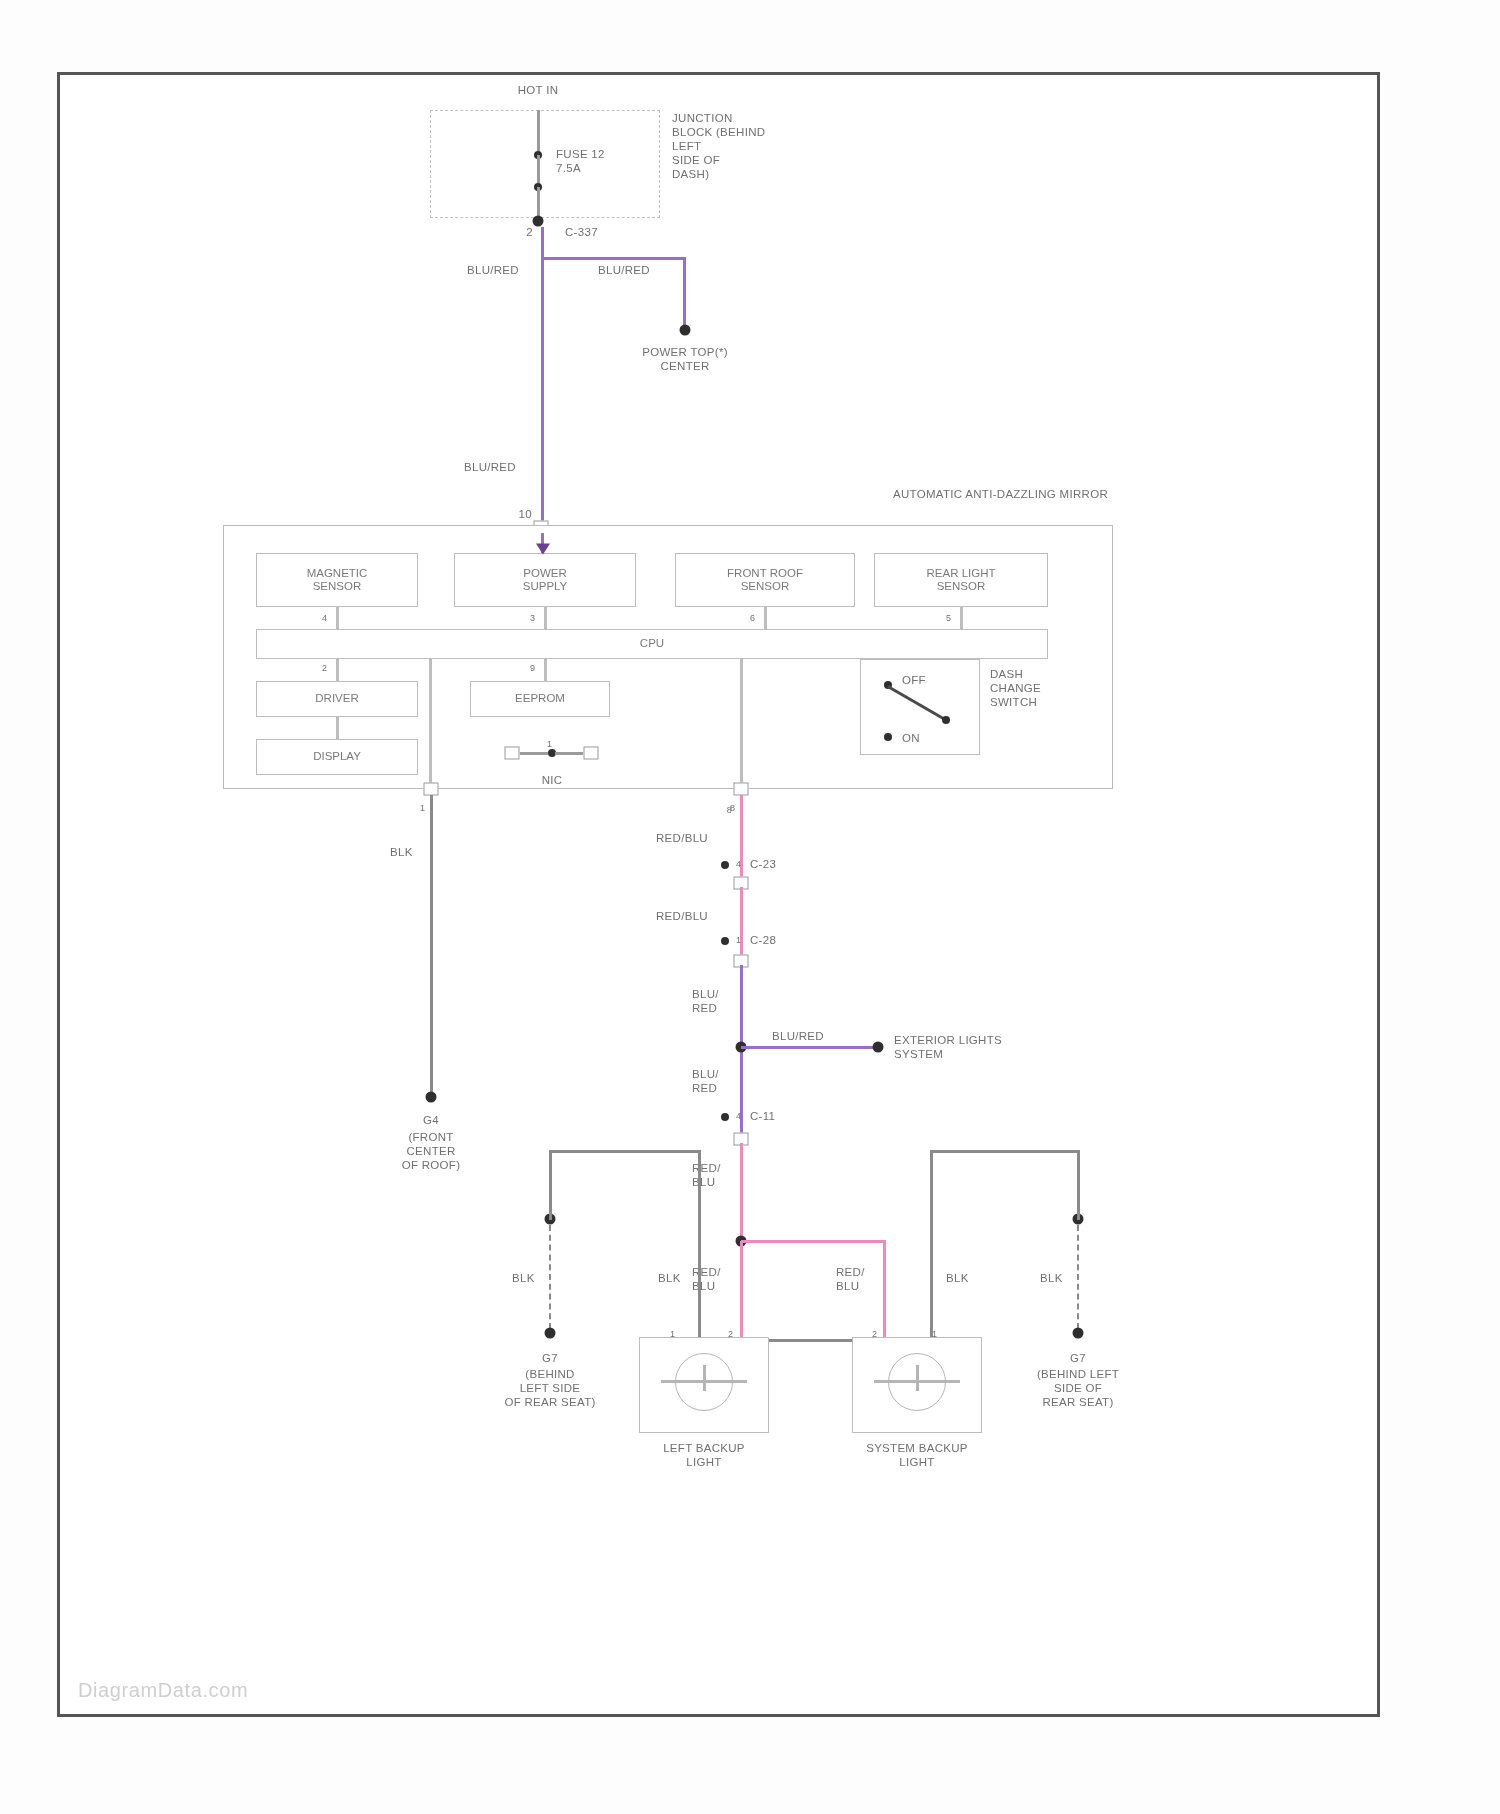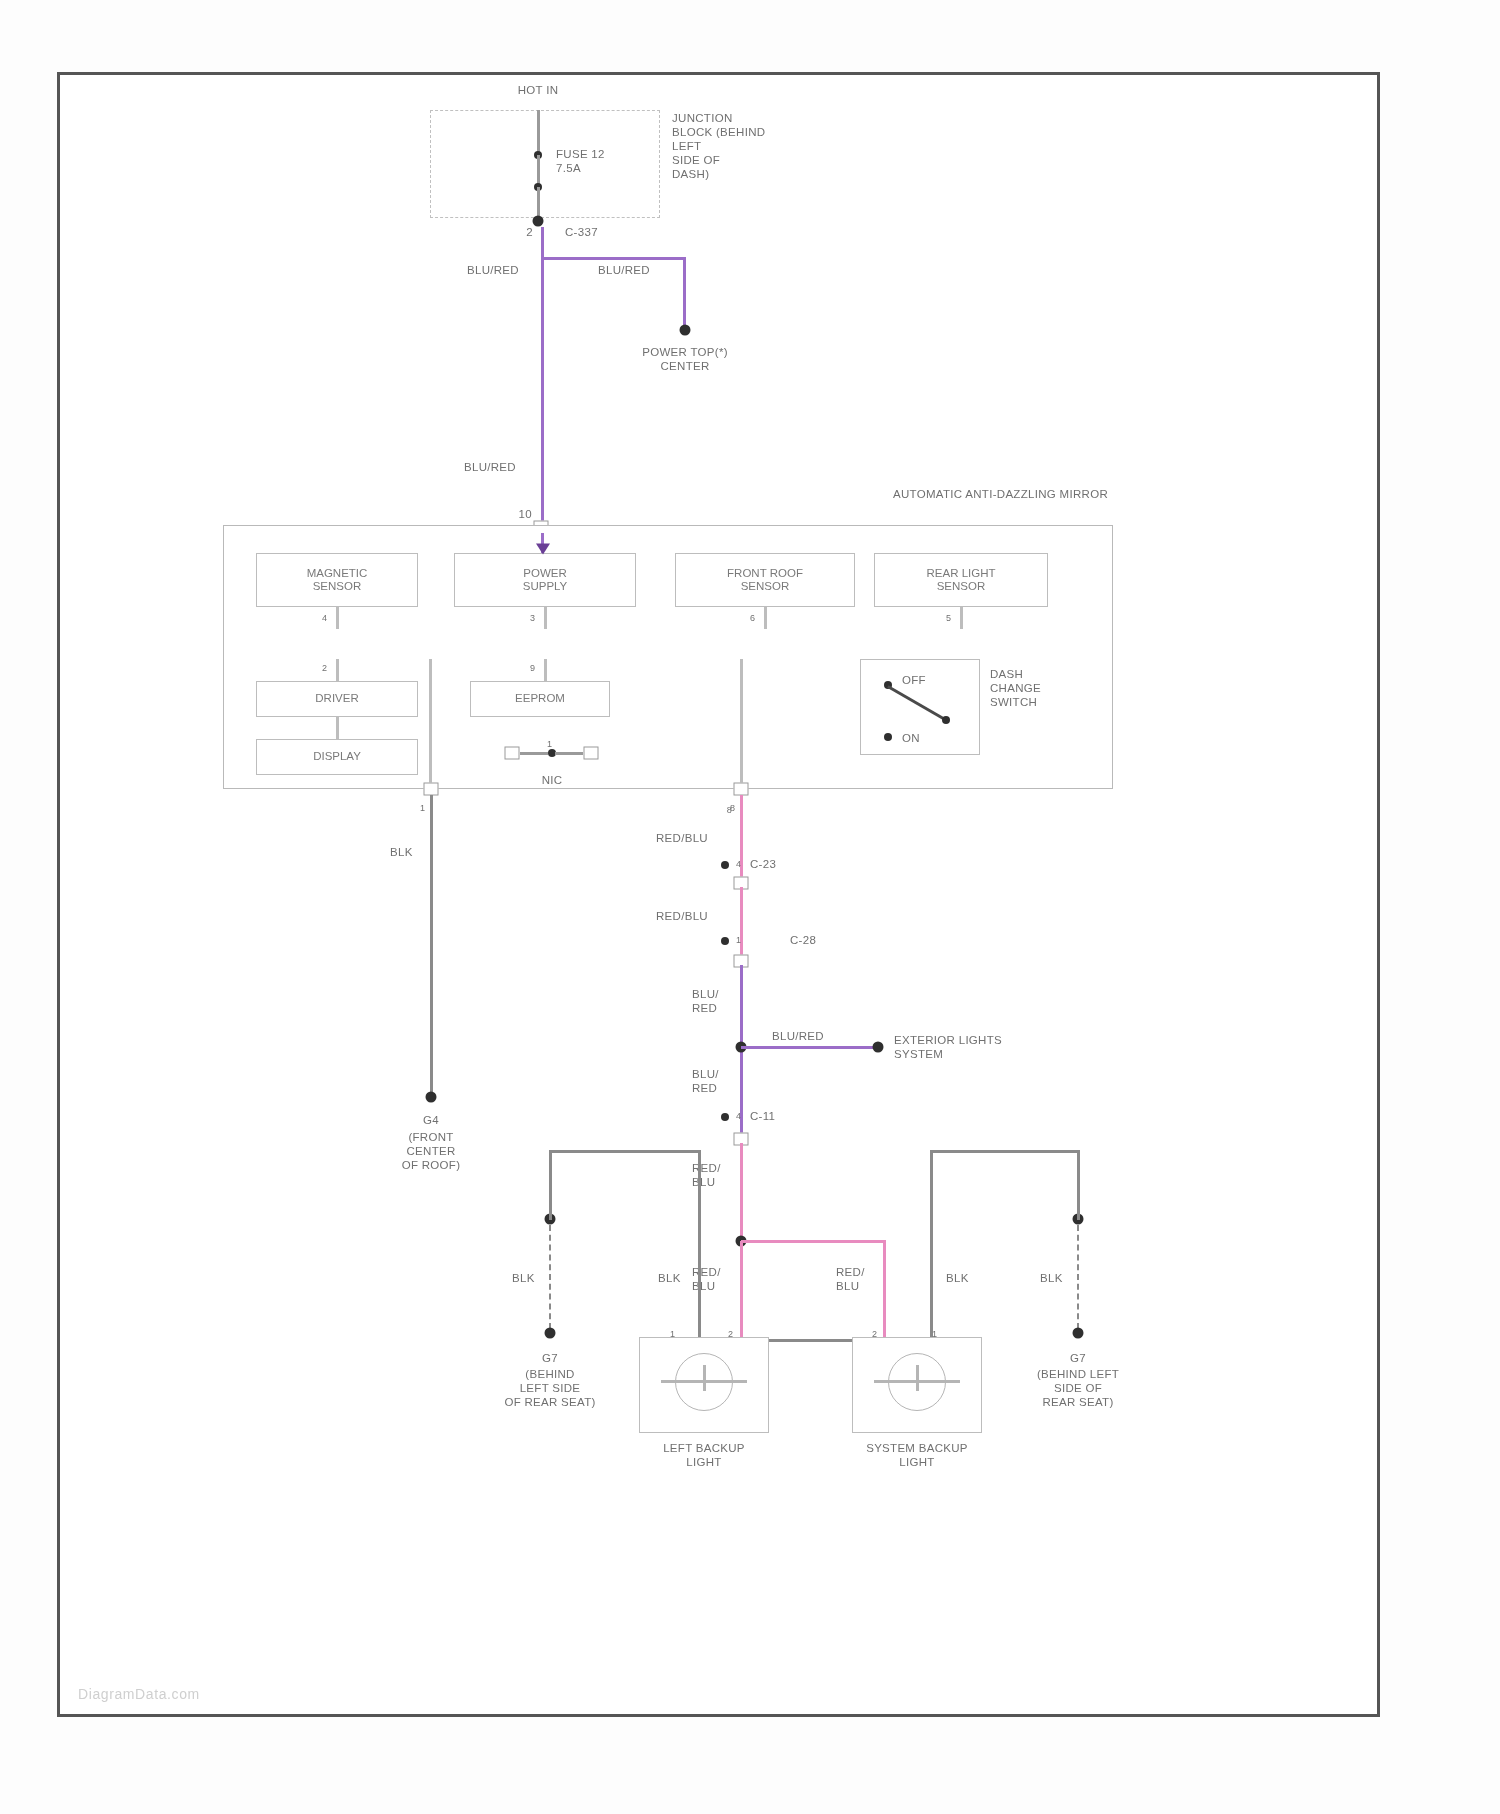--- a/index.html
+++ b/index.html
@@ -25,21 +25,21 @@
   .dot{position:absolute;width:11px;height:11px;border-radius:50%;background:#2f2f2f;
        transform:translate(-50%,-50%);}
   .dot.sm{width:8px;height:8px;}
   .conn{position:absolute;width:15px;height:13px;border:1.8px solid #9a9a9a;background:#fff;
         transform:translate(-50%,-50%);box-sizing:border-box;}
   .dline{position:absolute;width:0;border-left:2.5px dashed #8a8a8a;transform:translateX(-50%);}
   .arrow{position:absolute;width:0;height:0;transform:translate(-50%,-50%);}
   .arrow.dn{border-left:7px solid transparent;border-right:7px solid transparent;border-top:11px solid #6a3f96;}
   .bulbwrap{position:absolute;border:1.6px solid #bdbdbd;background:#fff;box-sizing:border-box;}
   .circle{position:absolute;border:1.6px solid #b5b5b5;border-radius:50%;box-sizing:border-box;}
-  .wm{position:absolute;left:18px;bottom:12px;color:#cfcfcf;font-size:14px;letter-spacing:.6px;filter:blur(.4px);}
+  .wm{position:absolute;left:18px;bottom:12px;color:#cfcfcf;font-size:20px;letter-spacing:.6px;filter:blur(.4px);}
   .swbox{position:absolute;border:1.6px solid #bdbdbd;background:#fff;box-sizing:border-box;}
   .swline{position:absolute;height:2.5px;background:#4a4a4a;transform-origin:0 50%;}
 </style>
 </head>
 <body>
 
 <div id="page">
   <div id="frame">
 
     <div class="lbl c" style="left:478px;top:8px;">HOT IN</div>
@@ -97,20 +97,21 @@
     <div class="w v" style="left:900px;top:532px;height:22px;background:#bdbdbd;"></div>
 
     <div class="lbl" style="left:262px;top:536px;font-size:9px;">4</div>
     <div class="lbl" style="left:470px;top:536px;font-size:9px;">3</div>
     <div class="lbl" style="left:690px;top:536px;font-size:9px;">6</div>
     <div class="lbl" style="left:886px;top:536px;font-size:9px;">5</div>
 
     <div class="w v purple" style="left:481px;top:458px;height:20px;"></div>
     <div class="arrow dn" style="left:483px;top:474px;"></div>
 
+    <div class="boxlbl" style="left:196px;top:554px;width:792px;height:30px;">CPU</div>
 
     <div class="w v" style="left:276px;top:584px;height:22px;background:#bdbdbd;"></div>
     <div class="w v" style="left:484px;top:584px;height:22px;background:#bdbdbd;"></div>
     <div class="lbl" style="left:262px;top:586px;font-size:9px;">2</div>
     <div class="lbl" style="left:470px;top:586px;font-size:9px;">9</div>
 
     <div class="boxlbl" style="left:196px;top:606px;width:162px;height:36px;">DRIVER</div>
     <div class="boxlbl" style="left:410px;top:606px;width:140px;height:36px;">EEPROM</div>
 
     <div class="w v" style="left:276px;top:642px;height:22px;background:#bdbdbd;"></div>
@@ -161,21 +162,21 @@
     <div class="dot sm" style="left:665px;top:790px;"></div>
     <div class="lbl" style="left:676px;top:782px;font-size:9px;">4</div>
     <div class="lbl" style="left:690px;top:782px;">C-23</div>
     <div class="conn" style="left:681px;top:808px;"></div>
 
     <div class="w v pink" style="left:680px;top:812px;height:72px;"></div>
     <div class="lbl" style="left:596px;top:834px;">RED/BLU</div>
 
     <div class="dot sm" style="left:665px;top:866px;"></div>
     <div class="lbl" style="left:676px;top:858px;font-size:9px;">1</div>
-    <div class="lbl" style="left:690px;top:858px;margin-left:40px;">C-28</div>
+    <div class="lbl" style="left:690px;top:858px;">C-28</div>
     <div class="conn" style="left:681px;top:886px;"></div>
 
     <div class="w v purple" style="left:680px;top:890px;height:180px;"></div>
     <div class="lbl" style="left:632px;top:912px;">BLU/
 RED</div>
 
     <div class="dot" style="left:681px;top:972px;"></div>
     <div class="w h purple" style="left:681px;top:971px;width:136px;"></div>
     <div class="dot" style="left:818px;top:972px;"></div>
     <div class="lbl" style="left:712px;top:954px;">BLU/RED</div>

